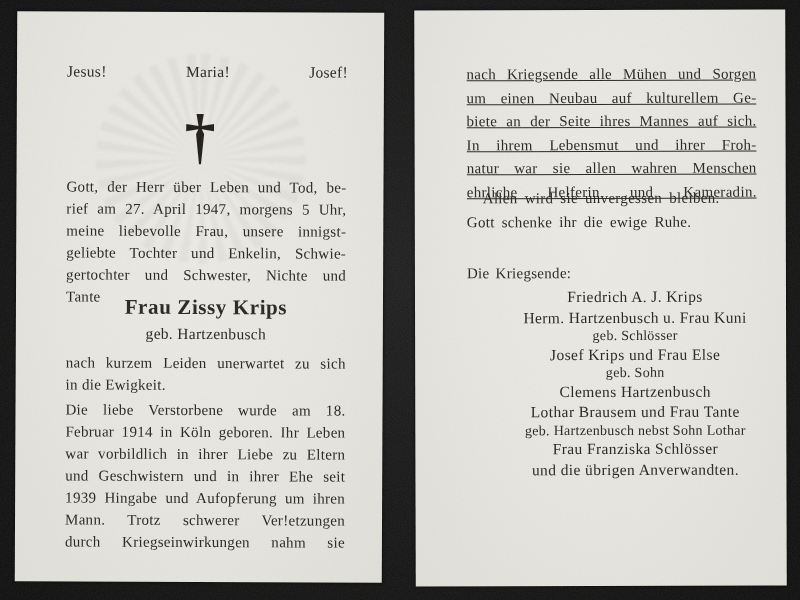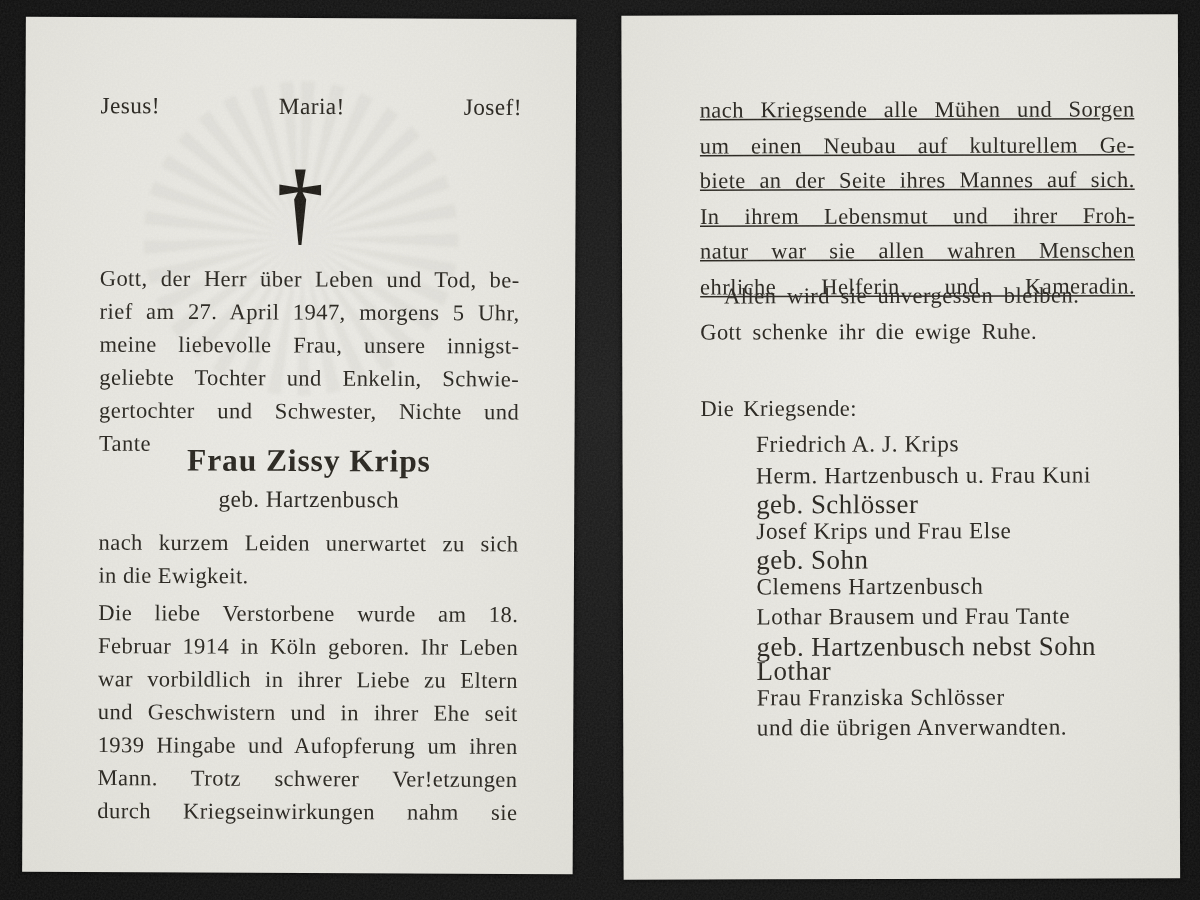--- a/index.html
+++ b/index.html
@@ -47,23 +47,23 @@
   .deceased-name { font-size: 21px; font-weight: bold; letter-spacing: 0.6px; line-height: 26px; }
   .maiden-name { font-size: 15.5px; line-height: 22px; margin-top: 3px; }
   .para-death { left: 50px; right: 37px; top: 340px; }
   .para-life  { left: 50px; right: 37px; top: 387px; }
 
   
   .para-continuation { left: 52px; right: 29px; top: 53px; text-decoration: underline; }
   .line-remembrance  { left: 68px; right: 29px; top: 177px; word-spacing: 3px; }
   .line-blessing     { left: 52px; right: 29px; top: 201px; word-spacing: 3px; }
   .mourners-heading  { left: 52px; top: 252px; word-spacing: 2px; }
-  .mourners-list     { left: 89px; right: 20px; top: 277px; }
+  .mourners-list     { left: 89px; right: 20px; top: 277px; text-align: center; }
   .mourner-name { font-size: 15.5px; line-height: 20.5px; letter-spacing: 0.4px; }
-  .mourner-note { font-size: 18px; line-height: 16.5px; letter-spacing: 0.3px; }
+  .mourner-note { font-size: 14px; line-height: 16.5px; letter-spacing: 0.3px; }
 
   .grain { position: absolute; left: 0; top: 0; width: 800px; height: 600px; pointer-events: none; opacity: 0.55; }
 </style>
 </head>
 <body>
 
 <div class="page page-left">
   <div class="watermark"></div>
 
   <div class="block invocation">

